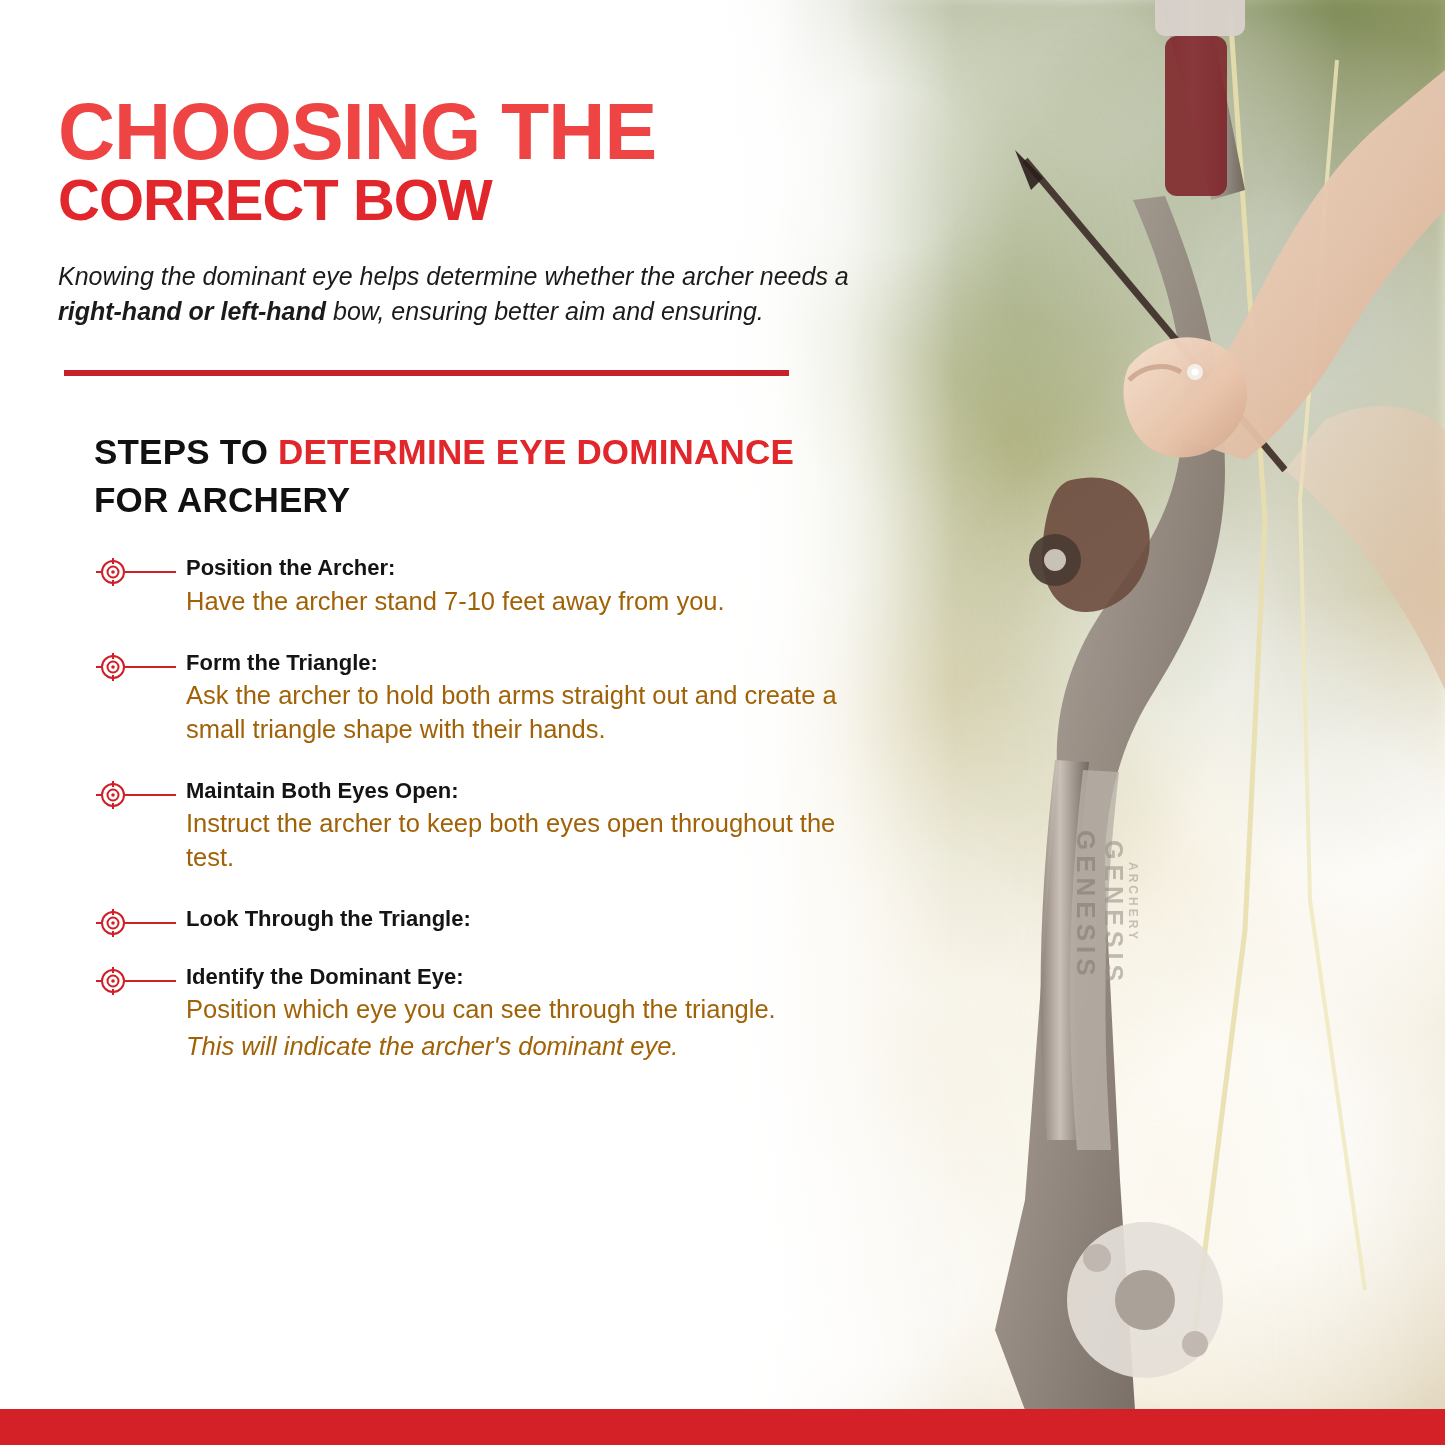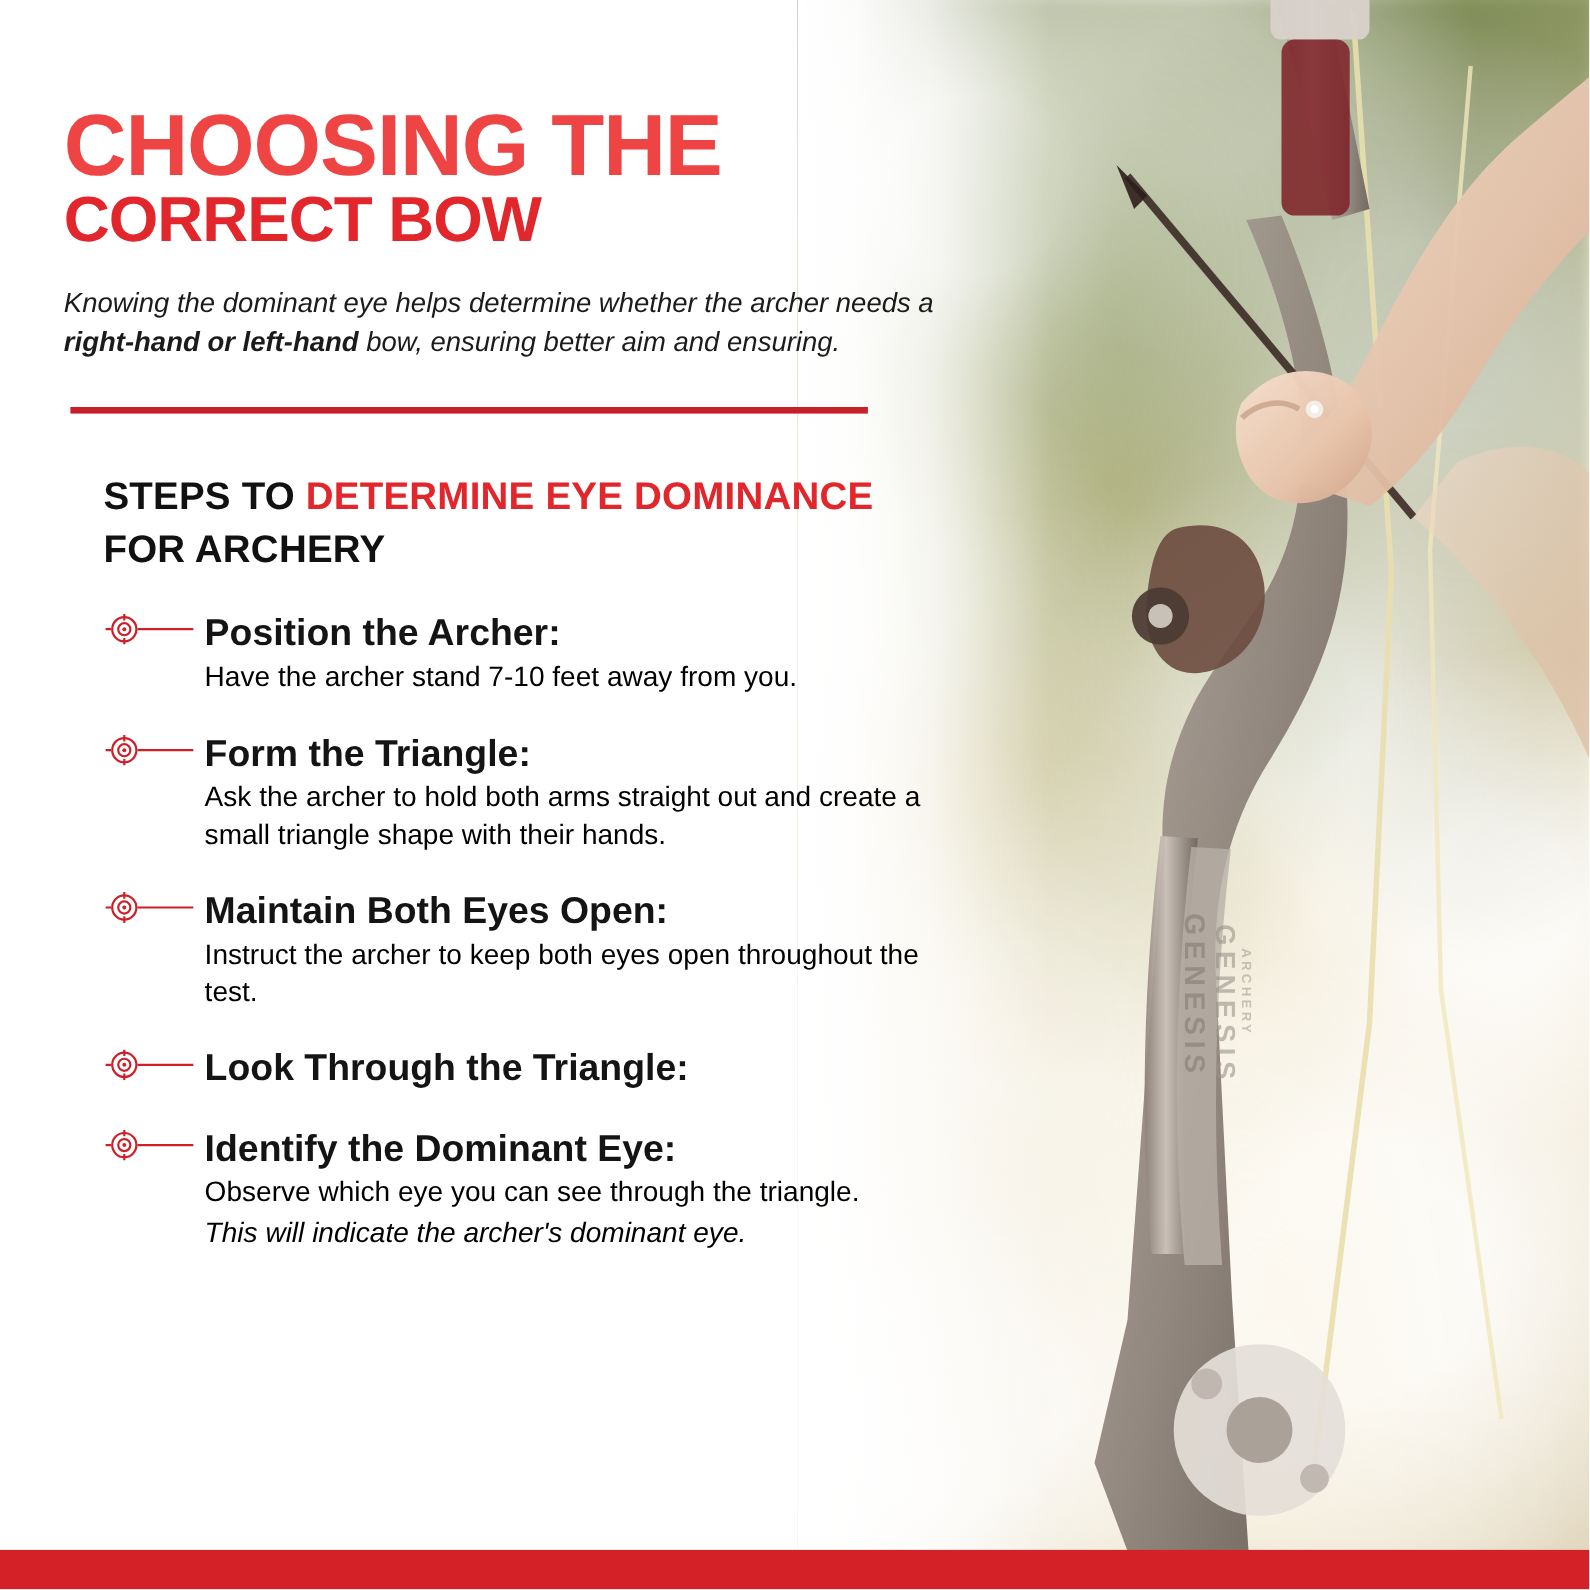--- a/index.html
+++ b/index.html
@@ -110,29 +110,29 @@
     position:relative;
     padding-left:92px;
     margin-bottom:30px;
   }
   .step .marker {
     position:absolute;
     left:0; top:4px;
     width:82px; height:28px;
   }
   .step h3 {
-    font-size:34px;
+    font-size:22px;
     font-weight:bold;
     color:#141414;
     line-height:1.25;
   }
   .step p {
     font-size:25.5px;
     line-height:1.33;
-    color:#000000;
+    color:#a16207;
     margin-top:3px;
     font-weight:400;
   }
   .step p .ital { font-style:italic; }
 
   .bottom-bar {
     position:absolute;
     left:0; bottom:0;
     width:1445px; height:36px;
     background:#d42027;
@@ -298,21 +298,21 @@
             <circle cx="19" cy="14" r="11" fill="none" stroke="#cf1f27" stroke-width="2"></circle>
             <circle cx="19" cy="14" r="5.5" fill="none" stroke="#cf1f27" stroke-width="2"></circle>
             <circle cx="19" cy="14" r="1.8" fill="#cf1f27"></circle>
             <line x1="19" y1="0" x2="19" y2="6" stroke="#cf1f27" stroke-width="2"></line>
             <line x1="19" y1="22" x2="19" y2="28" stroke="#cf1f27" stroke-width="2"></line>
             <line x1="2" y1="14" x2="7" y2="14" stroke="#cf1f27" stroke-width="2"></line>
             <line x1="31" y1="14" x2="82" y2="14" stroke="#cf1f27" stroke-width="2"></line>
           </svg>
         </span>
         <h3>Identify the Dominant Eye:</h3>
-        <p>Observe which eye you can see through the triangle.</p>
+        <p>Position which eye you can see through the triangle.</p>
         <p><span class="ital">This will indicate the archer's dominant eye.</span></p>
       </div>
 
     </div>
   </div>
 
   <div class="bottom-bar"></div>
 </div>
 
 </body></html>

